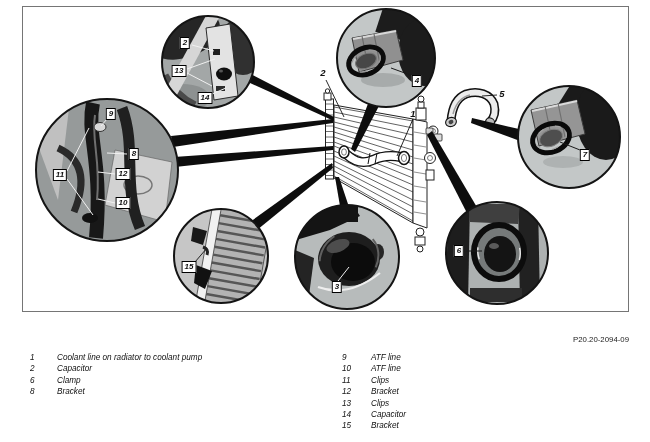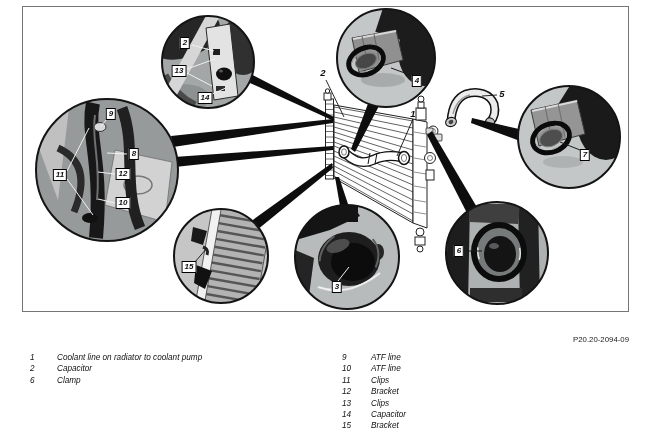--- a/index.html
+++ b/index.html
@@ -270,20 +270,21 @@
   <div class="pn" style="left:323px;top:73px">2</div>
   <div class="pn" style="left:413px;top:114px">1</div>
   <div class="pn" style="left:502px;top:94px">5</div>
 
   <div class="partnum">P20.20-2094-09</div>
 
   <div class="legend leg-left">
     <div class="lrow"><span class="lnum">1</span><span>Coolant line on radiator to coolant pump</span></div>
     <div class="lrow"><span class="lnum">2</span><span>Capacitor</span></div>
     <div class="lrow"><span class="lnum">6</span><span>Clamp</span></div>
+    <div class="lrow"><span class="lnum">8</span><span>Bracket</span></div>
   </div>
 
   <div class="legend leg-right">
     <div class="lrow"><span class="lnum">9</span><span>ATF line</span></div>
     <div class="lrow"><span class="lnum">10</span><span>ATF line</span></div>
     <div class="lrow"><span class="lnum">11</span><span>Clips</span></div>
     <div class="lrow"><span class="lnum">12</span><span>Bracket</span></div>
     <div class="lrow"><span class="lnum">13</span><span>Clips</span></div>
     <div class="lrow"><span class="lnum">14</span><span>Capacitor</span></div>
     <div class="lrow"><span class="lnum">15</span><span>Bracket</span></div>

